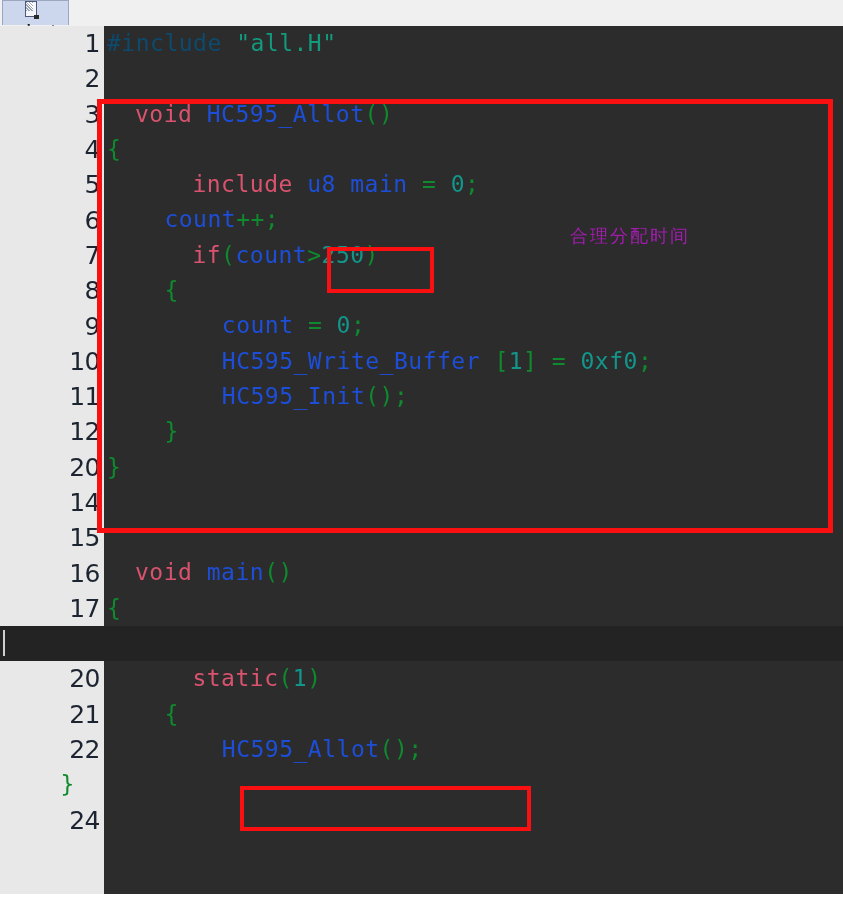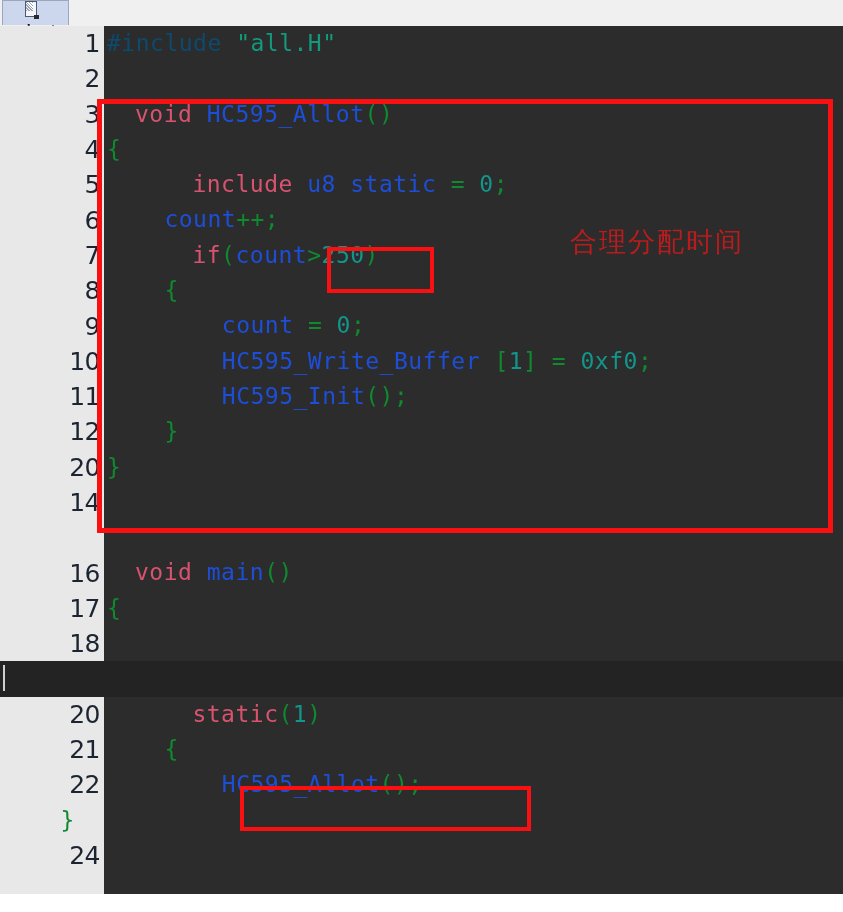--- a/index.html
+++ b/index.html
@@ -170,23 +170,23 @@
   
   .annot-box {
     position: absolute;
     border: 5px solid #fa1010;
     pointer-events: none;
   }
   .annot-box.thin { border-width: 4px; }
 
   .annot-text {
     position: absolute;
-    color: #b91c1c;
+    color: #a21caf;
     font-family: "DejaVu Serif", "Liberation Serif", serif;
-    font-size: 27px;
+    font-size: 18px;
     font-weight: 500;
     letter-spacing: 2px;
     white-space: nowrap;
   }
 
   .bottom-filler {
     position: absolute;
     left: 0;
     top: 868px;
     width: 843px;
@@ -226,21 +226,21 @@
         <div class="row">
           <div class="ln">3</div>
           <div class="code"><span class="kw">void </span><span class="id">HC595_Allot</span><span class="punct">()</span></div>
         </div>
         <div class="row">
           <div class="ln">4</div>
           <div class="code"><span class="punct">{</span></div>
         </div>
         <div class="row">
           <div class="ln">5</div>
-          <div class="code"><span class="plain">    </span><span class="kw">include </span><span class="id">u8 static </span><span class="op">= </span><span class="num">0</span><span class="punct">;</span></div>
+          <div class="code"><span class="plain">    </span><span class="kw">include </span><span class="id">u8 main </span><span class="op">= </span><span class="num">0</span><span class="punct">;</span></div>
         </div>
         <div class="row">
           <div class="ln">6</div>
           <div class="code"><span class="plain">    </span><span class="id">count</span><span class="op">++;</span></div>
         </div>
         <div class="row">
           <div class="ln">7</div>
           <div class="code"><span class="plain">    </span><span class="kw">if</span><span class="punct">(</span><span class="id">count</span><span class="op">&gt;</span><span class="num">250</span><span class="punct">)</span></div>
         </div>
         <div class="row">
@@ -265,33 +265,30 @@
         </div>
         <div class="row">
           <div class="ln">20</div>
           <div class="code"><span class="punct">}</span></div>
         </div>
         <div class="row">
           <div class="ln">14</div>
           <div class="code"></div>
         </div>
         <div class="row">
+          <div class="ln">15</div>
           <div class="code"></div>
         </div>
         <div class="row">
           <div class="ln">16</div>
           <div class="code"><span class="kw">void </span><span class="id">main</span><span class="punct">()</span></div>
         </div>
         <div class="row">
           <div class="ln">17</div>
           <div class="code"><span class="punct">{</span></div>
-        </div>
-        <div class="row">
-          <div class="ln">18</div>
-          <div class="code"></div>
         </div>
         <div class="row highlight">
           <div class="code"><span class="caret"></span></div>
         </div>
         <div class="row">
           <div class="ln">20</div>
           <div class="code"><span class="plain">    </span><span class="kw">static</span><span class="punct">(</span><span class="num">1</span><span class="punct">)</span></div>
         </div>
         <div class="row">
           <div class="ln">21</div>

